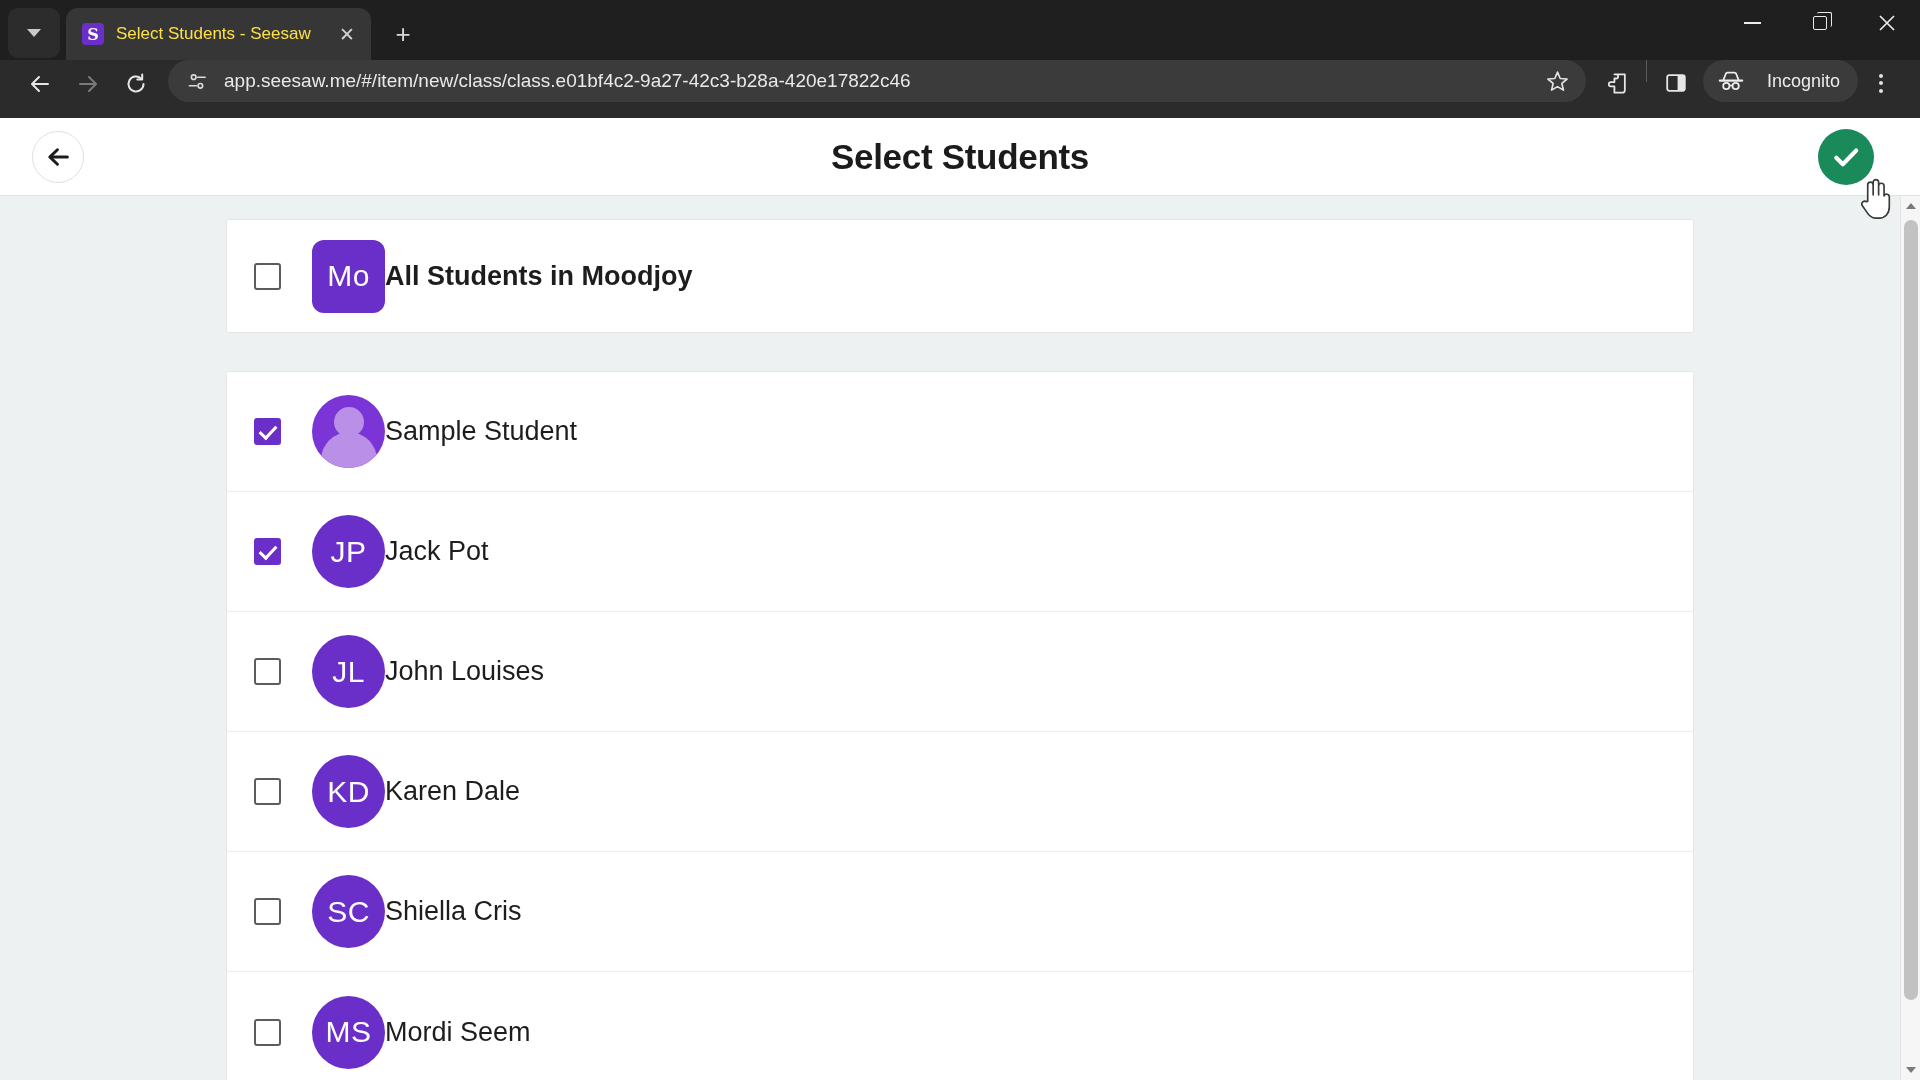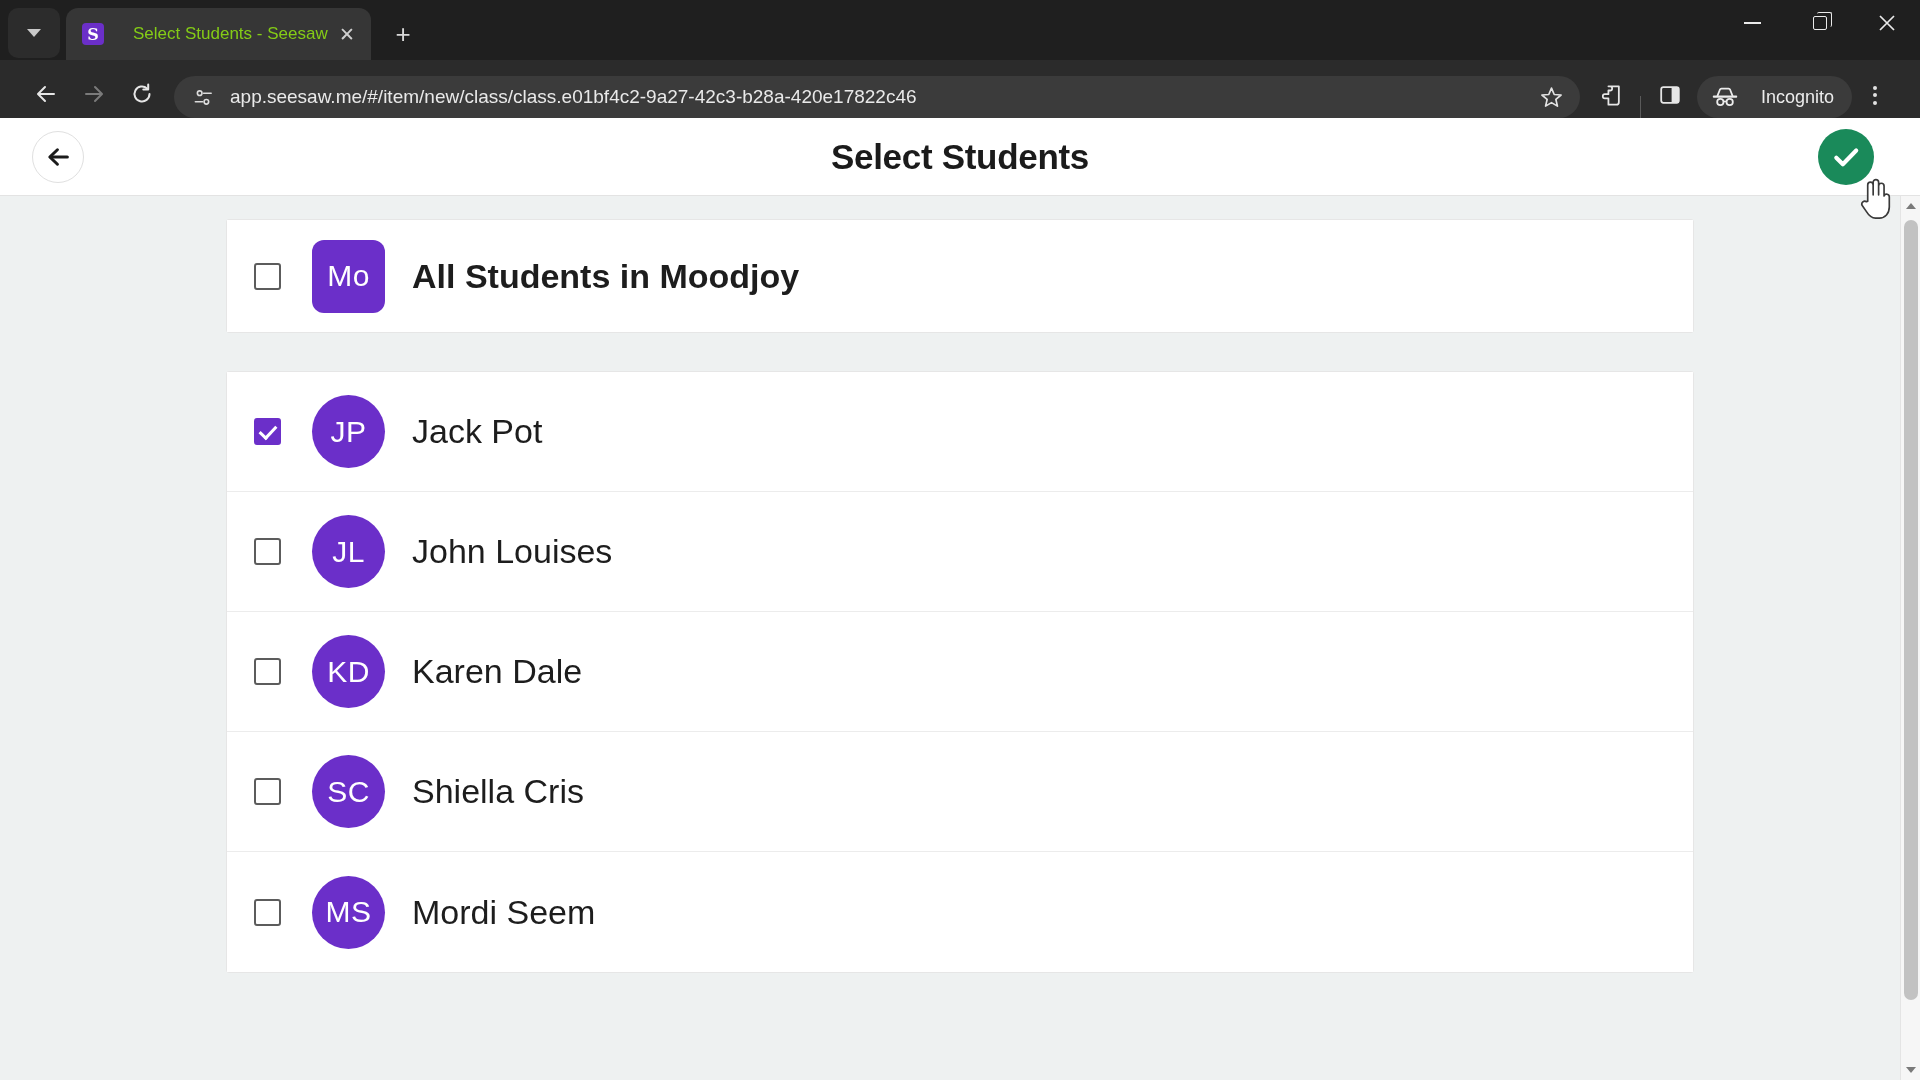--- a/index.html
+++ b/index.html
@@ -51,23 +51,23 @@
     border-radius: 4px;
     background: #6b2fc9;
     color: #fff;
     font-size: 16px;
     font-weight: bold;
     display: flex; align-items: center; justify-content: center;
     font-family: "DejaVu Serif", serif;
     flex: 0 0 auto;
   }
   .tab-title {
-    color: #84cc16;
+    color: #fde047;
     font-size: 17px;
-    margin-left: 29px;
+    margin-left: 12px;
     white-space: nowrap;
     overflow: hidden;
     text-overflow: ellipsis;
     flex: 1 1 auto;
   }
   .tab-close {
     width: 28px; height: 28px;
     display: flex; align-items: center; justify-content: center;
     color: #d0d0d0; font-size: 19px;
     border-radius: 50%;
@@ -101,22 +101,22 @@
     left: 3px; top: -5px;
     width: 14px; height: 14px;
     border: 1.6px solid #eaeaea; border-radius: 2px;
     border-left: none; border-bottom: none;
   }
   .wc-close-svg { display: block; }
 
   .toolbar {
     height: 58px;
     background: #2b2b2b;
-    display: flex; align-items: flex-end;
-    padding: 0 22px;
+    display: flex; align-items: flex-start;
+    padding: 0 16px;
     flex: 0 0 58px;
   }
   .navbtn {
     width: 48px; height: 48px;
     display: flex; align-items: center; justify-content: center;
     border-radius: 50%;
     color: #e6e6e6;
     flex: 0 0 auto;
   }
   .navbtn.disabled { color: #7a7a7a; }
@@ -299,22 +299,21 @@
   }
   .avatar.silhouette .body {
     position: absolute;
     width: 56px; height: 40px;
     border-radius: 28px 28px 0 0;
     background: #b98fe8;
     bottom: -4px; left: 8.5px;
   }
 
   .row-name {
-    margin-left: 27px;
-    font-size: 34px;
+    font-size: 27px;
     color: #1d1d1d;
     font-weight: 400;
   }
   .row.group-row .row-name { font-weight: 700; }
 
   
   .scrollbar {
     position: absolute;
     right: 0; top: 0; bottom: 0;
     width: 20px;
@@ -467,20 +466,28 @@
         <div class="card group">
           <div class="row group-row">
             <div class="cb"></div>
             <div class="avatar square">Mo</div>
             <div class="row-name">All Students in Moodjoy</div>
           </div>
         </div>
 
         <div class="card">
 
+          <div class="row">
+            <div class="cb checked"></div>
+            <div class="avatar circle silhouette">
+              <div class="head"></div>
+              <div class="body"></div>
+            </div>
+            <div class="row-name">Sample Student</div>
+          </div>
 
           <div class="row">
             <div class="cb checked"></div>
             <div class="avatar circle">JP</div>
             <div class="row-name">Jack Pot</div>
           </div>
 
           <div class="row">
             <div class="cb"></div>
             <div class="avatar circle">JL</div>

